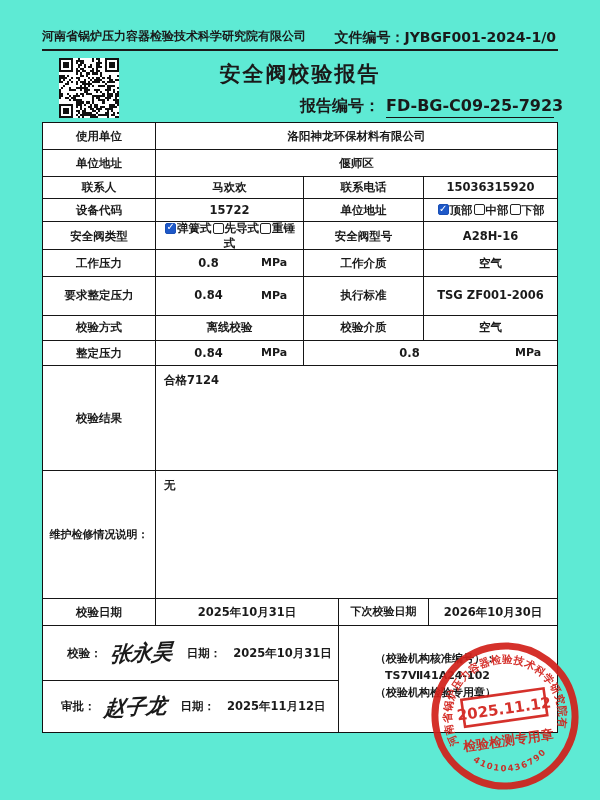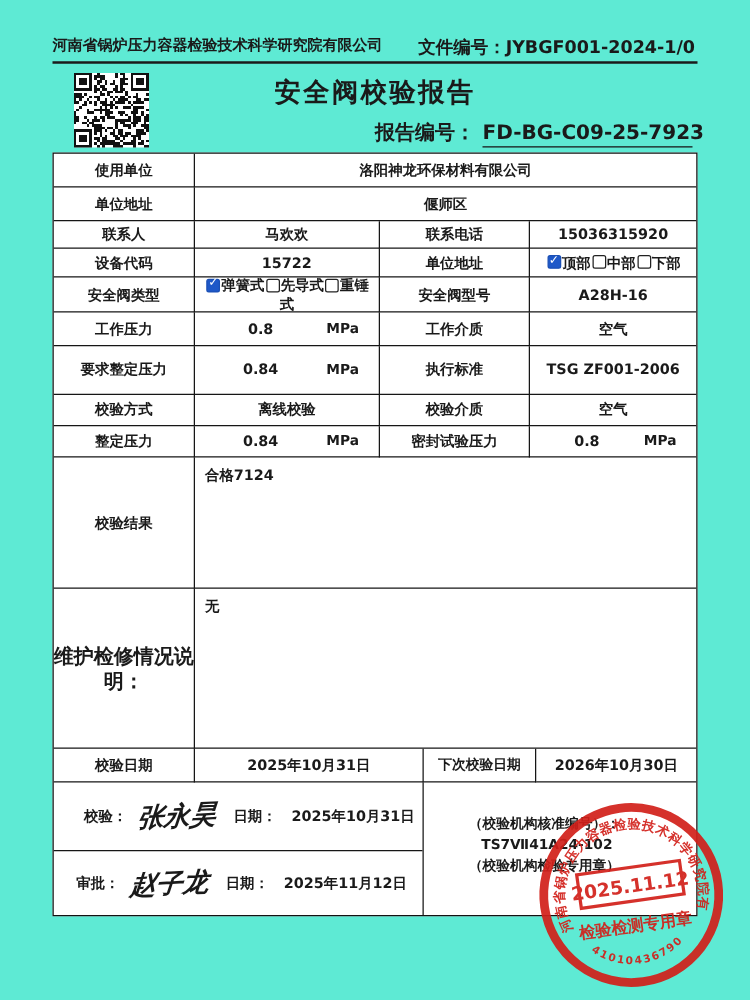--- a/index.html
+++ b/index.html
@@ -469,34 +469,33 @@
       <div class="c w3">校验介质</div>
       <div class="c w4 last">空气</div>
     </div>
 
     <div class="row" style="height:26px">
       <div class="c w1">整定压力</div>
       <div class="c w2 pcell">
         <span class="pv">0.84</span>
         <span class="pu">MPa</span>
       </div>
-      <div class="c w3">密封试验压力</div>
       <div class="c w4 last pcell">
         <span class="pv">0.8</span>
         <span class="pu">MPa</span>
       </div>
     </div>
 
     <div class="row" style="height:108px">
       <div class="c w1">校验结果</div>
       <div class="c last top-left" style="flex:1">合格7124</div>
     </div>
 
     <div class="row" style="height:131px">
-      <div class="c w1" style="font-size:16px">维护检修情况说明：</div>
+      <div class="c w1" style="font-size:11px">维护检修情况说明：</div>
       <div class="c last top-left" style="flex:1">无</div>
     </div>
 
     <div class="row" style="height:28px">
       <div class="c d1">校验日期</div>
       <div class="c d2">2025年10月31日</div>
       <div class="c d3" style="font-size:11px">下次校验日期</div>
       <div class="c d4 last">2026年10月30日</div>
     </div>
 

